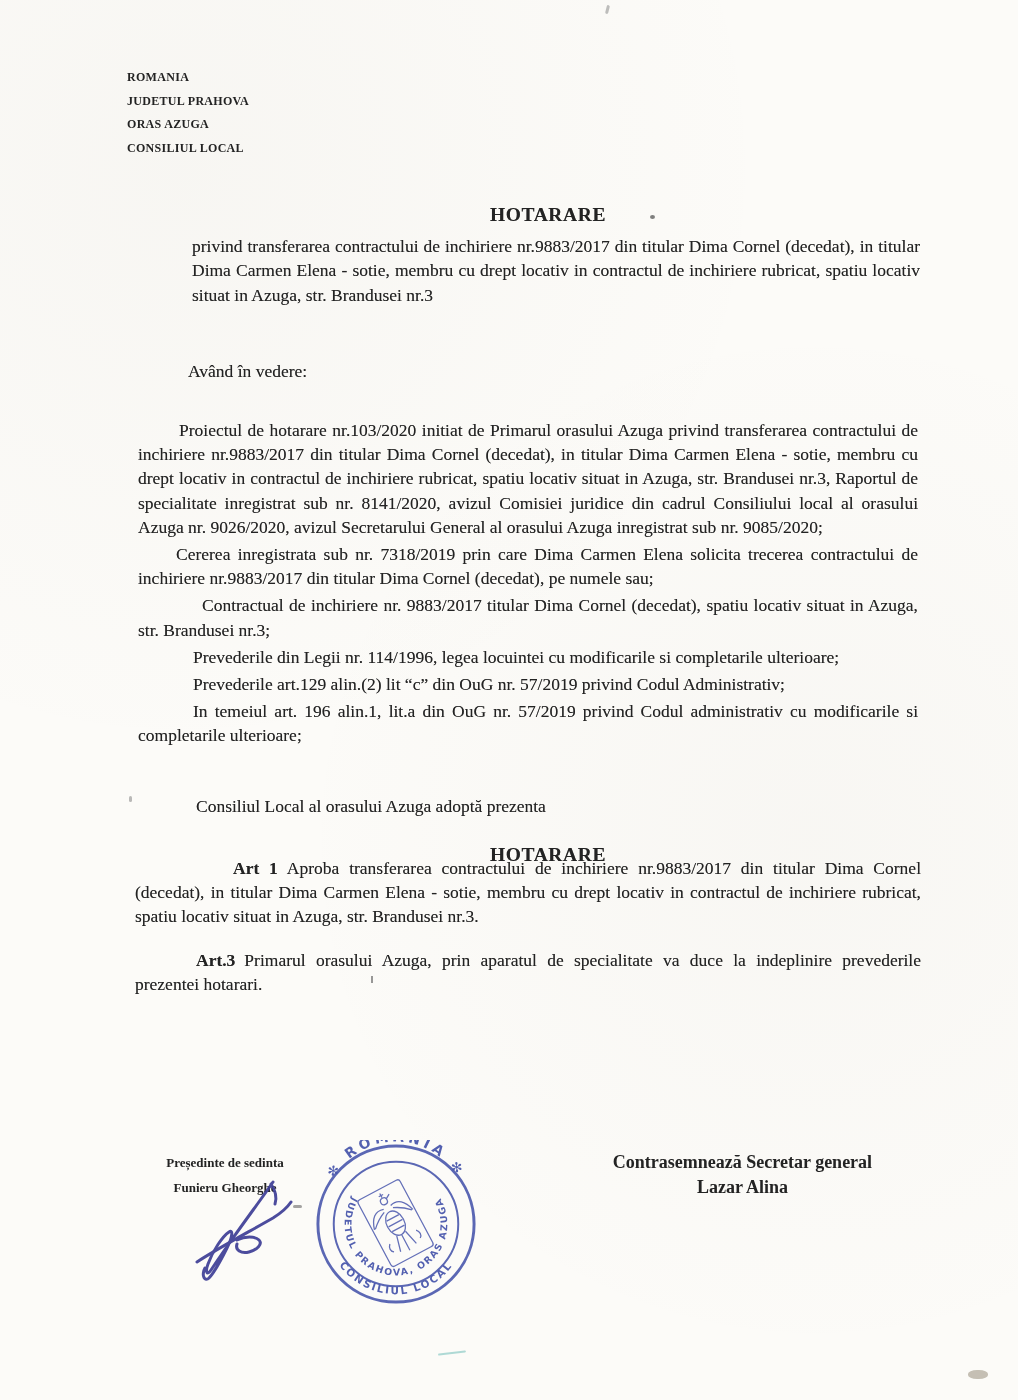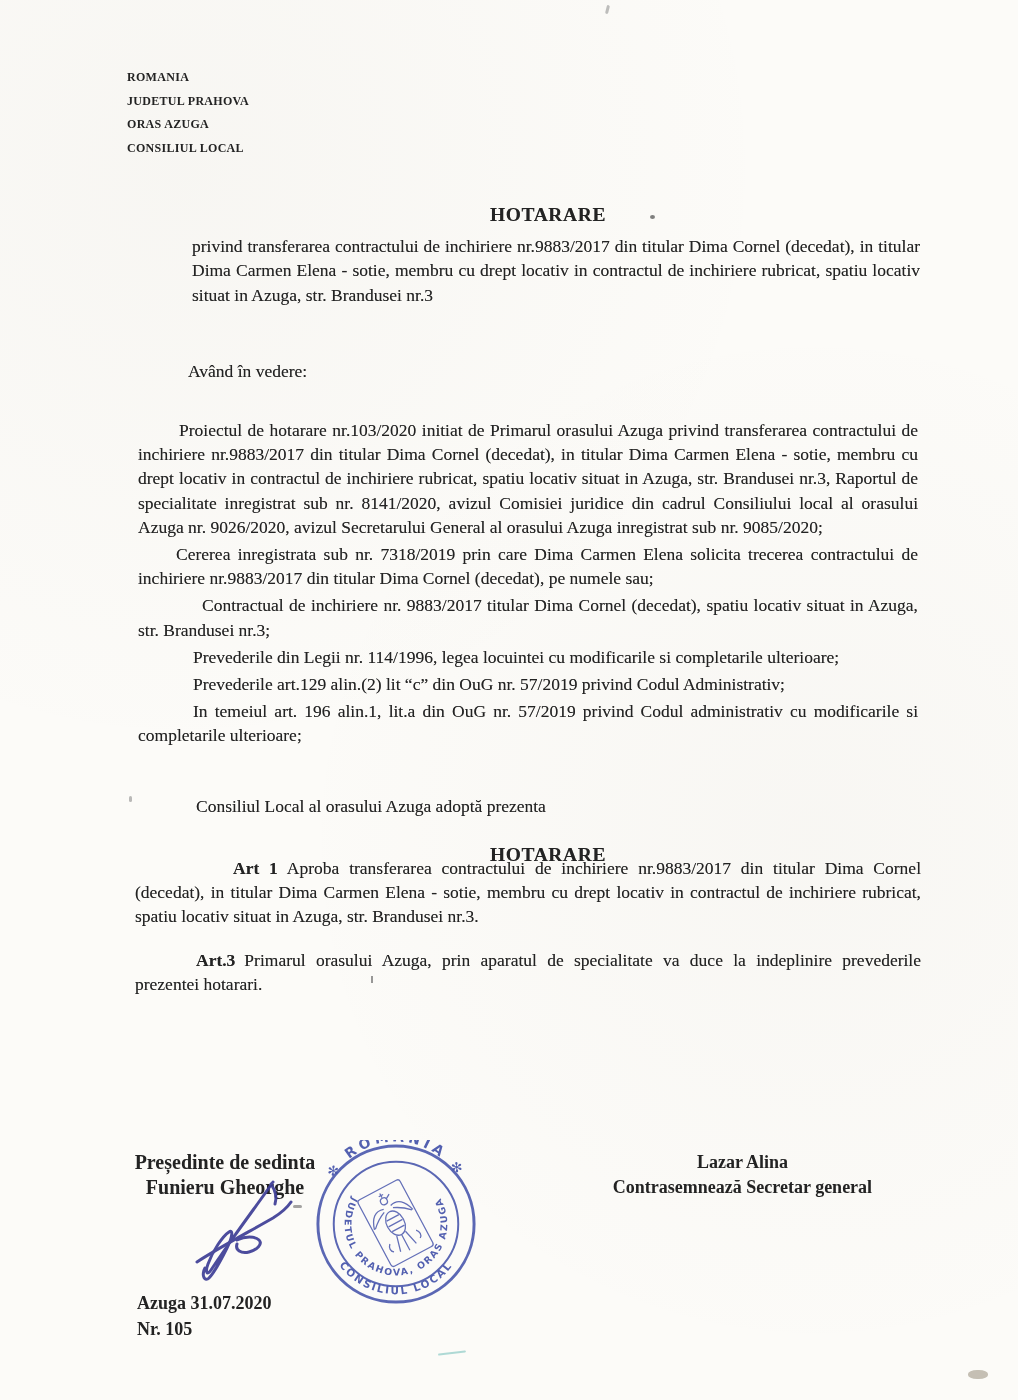--- a/index.html
+++ b/index.html
@@ -23,21 +23,21 @@
   .avand{position:absolute;left:188px;top:359px;}
   .recitals{position:absolute;left:135px;top:415px;width:786px;}
   .recitals p{margin:3px;text-align:justify;text-align-last:left;}
   .ind41{text-indent:41px;} .ind38{text-indent:38px;} .ind64{text-indent:64px;}
   .ind55{text-indent:55px;} .ind61{text-indent:61px;} .ind98{text-indent:98px;}
   .adoption{position:absolute;left:196px;top:794px;font-weight:normal;}
   .decision-heading{position:absolute;left:176px;top:843px;width:744px;text-align:center;font-weight:bold;font-size:19.5px;letter-spacing:0.6px;}
   .articles{position:absolute;left:135px;top:840px;width:786px;margin-top:16px;}
   .articles p{margin:0 0 19px 0;text-align:justify;text-align-last:left;}
   .articles .label{font-weight:bold;margin-right:9px;}
-  .sig-left{position:absolute;left:130px;top:1150px;width:190px;text-align:center;font-weight:bold;font-size:20px;line-height:25px;}
+  .sig-left{position:absolute;left:130px;top:1150px;width:190px;text-align:center;font-weight:bold;font-size:13px;line-height:25px;}
   .sig-right{position:absolute;left:575px;top:1150px;width:335px;text-align:center;font-weight:bold;font-size:18px;line-height:25px;}
   .footer{position:absolute;left:137px;top:1291px;font-weight:bold;font-size:18px;line-height:25.5px;}
   .signature-svg{position:absolute;left:175px;top:1178px;}
   .stamp-svg{position:absolute;left:312px;top:1140px;}
   .stamp-text{font-family:"DejaVu Sans","Liberation Sans",sans-serif;font-weight:bold;}
   
   .artifact{position:absolute;}
   .a-title-dot{left:650px;top:215px;width:5px;height:4px;background:#4a4a4a;border-radius:50%;opacity:.7;}
   .a-top-mark{left:606px;top:5px;width:3px;height:9px;background:#8a8a8a;transform:rotate(14deg);opacity:.55;border-radius:2px;}
   .a-left-comma{left:129px;top:796px;width:3px;height:6px;background:#777;opacity:.5;border-radius:2px;}
@@ -82,22 +82,22 @@
     <p class="ind98"><span class="label">Art 1</span><span>Aproba transferarea contractului de inchiriere nr.9883/2017 din titular Dima Cornel (decedat), in titular Dima Carmen Elena - sotie, membru cu drept locativ in contractul de inchiriere rubricat, spatiu locativ situat in Azuga, str. Brandusei nr.3.</span></p>
     <p class="ind61"><span class="label">Art.3</span><span>Primarul orasului Azuga, prin aparatul de specialitate va duce la indeplinire prevederile prezentei hotarari.</span></p>
   </div>
 
   <div class="sig-left">
     <div>Președinte de sedinta</div>
     <div>Funieru Gheorghe</div>
   </div>
 
   <div class="sig-right">
+    <div>Contrasemnează  Secretar general</div>
     <div>Lazar Alina</div>
-    <div>Contrasemnează  Secretar general</div>
   </div>
 
   <svg class="signature-svg" width="145" height="110" viewBox="0 0 145 110">
     <g stroke="#3e3e96" stroke-width="3" fill="none" stroke-linecap="round" stroke-linejoin="round" opacity="0.92">
       <path d="M98,4 C90,16 72,40 58,60 C48,74 40,86 36,92 C32,98 30,94 33,86 C38,72 48,58 54,54 C58,51 58,58 52,70 C46,82 38,96 34,100 C30,104 26,98 30,90"></path>
       <path d="M22,84 C40,72 70,56 98,40 C106,35 112,30 116,24"></path>
       <path d="M62,62 C70,58 80,58 84,62 C88,66 82,72 74,74 C66,76 60,72 62,66"></path>
       <path d="M96,6 C100,12 102,20 100,26"></path>
     </g>
   </svg>
@@ -127,24 +127,20 @@
       <path d="M85,55 v-5 M82.5,52.5 h5 M88,58 l5,-3"></path>
       <path d="M81,66 C72,63 66,69 63,80 M89,66 C98,63 104,69 107,80"></path>
       <path d="M64,80 C69,75 75,71 80,69 M106,80 C101,75 95,71 90,69"></path>
       <ellipse cx="85" cy="84" rx="9" ry="13"></ellipse>
       <path d="M78,78 h14 M77,84 h16 M78,90 h14"></path>
       <path d="M80,96 L76,112 M85,97 L85,115 M90,96 L94,112"></path>
       <path d="M70,100 c-3,3 -3,7 0,9 M100,100 c3,3 3,7 0,9"></path>
     </g>
   </svg>
 
-  <div class="footer">
-    <div>Azuga 31.07.2020</div>
-    <div>Nr. 105</div>
-  </div>
 
   <div class="artifact a-title-dot"></div>
   <div class="artifact a-top-mark"></div>
   <div class="artifact a-left-comma"></div>
   <div class="artifact a-art2-tick"></div>
   <div class="artifact a-sig-dash"></div>
   <div class="artifact a-br-smudge"></div>
   <div class="artifact a-teal-dash"></div>
 
 </div>

